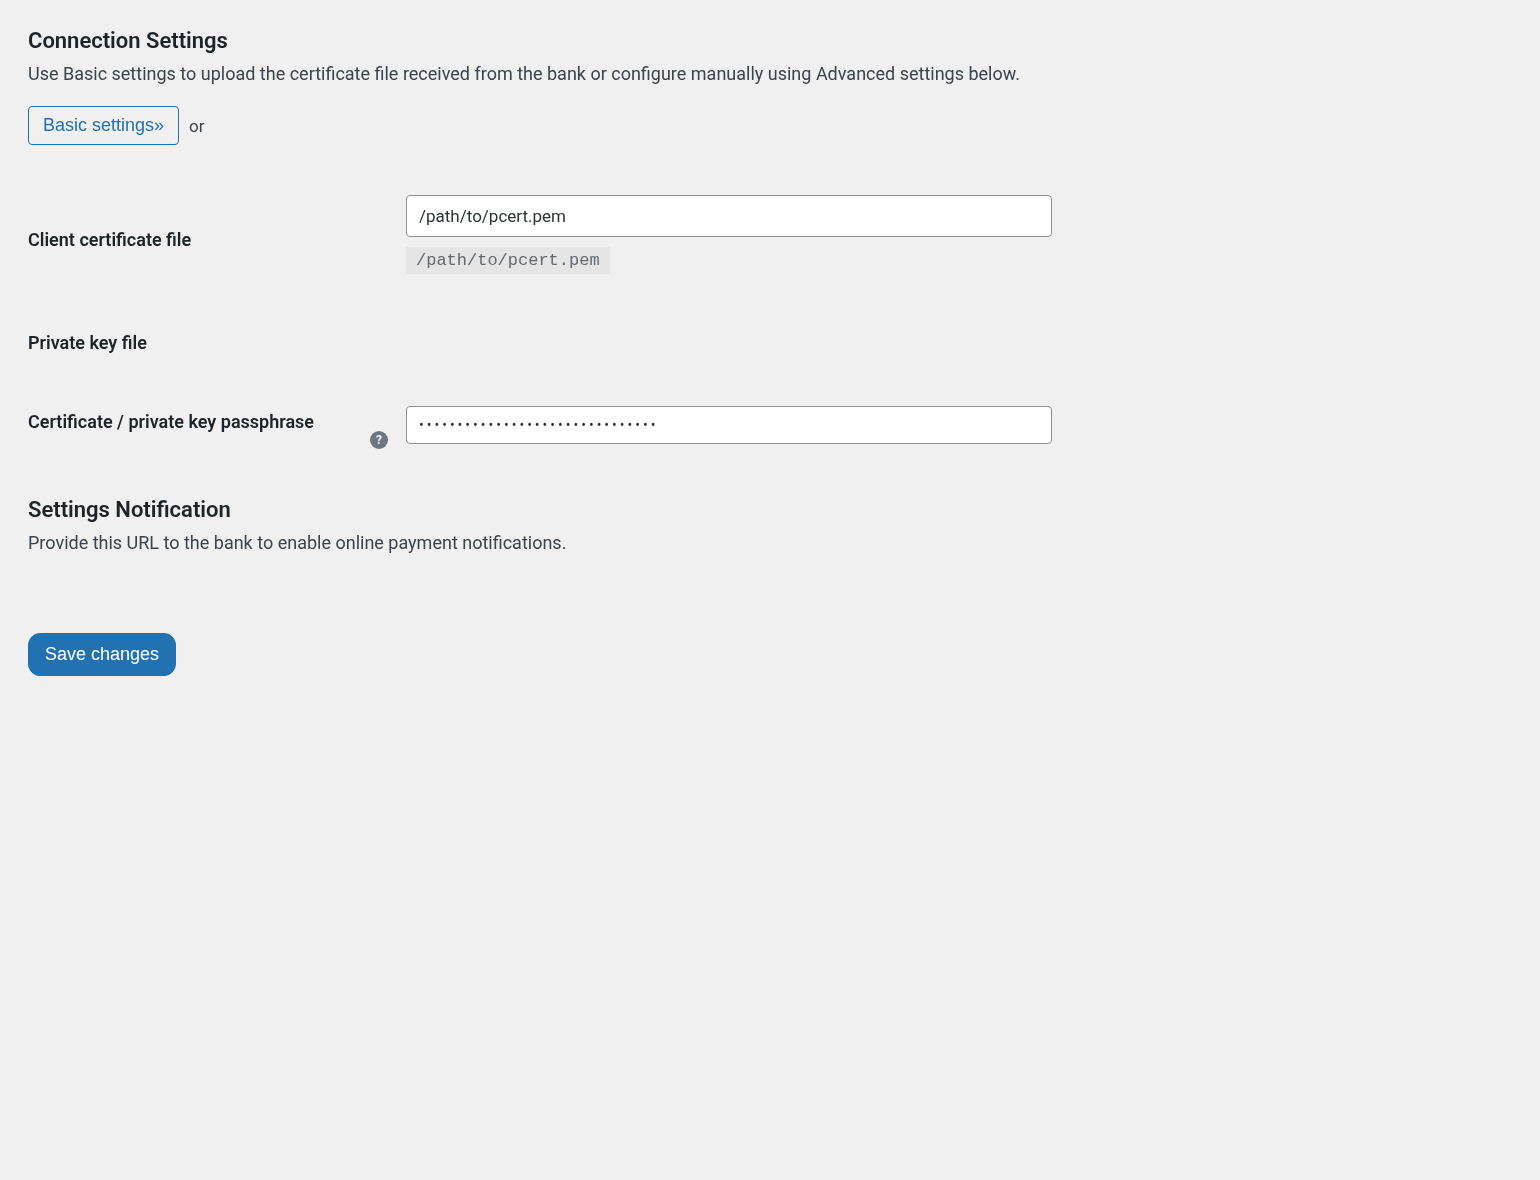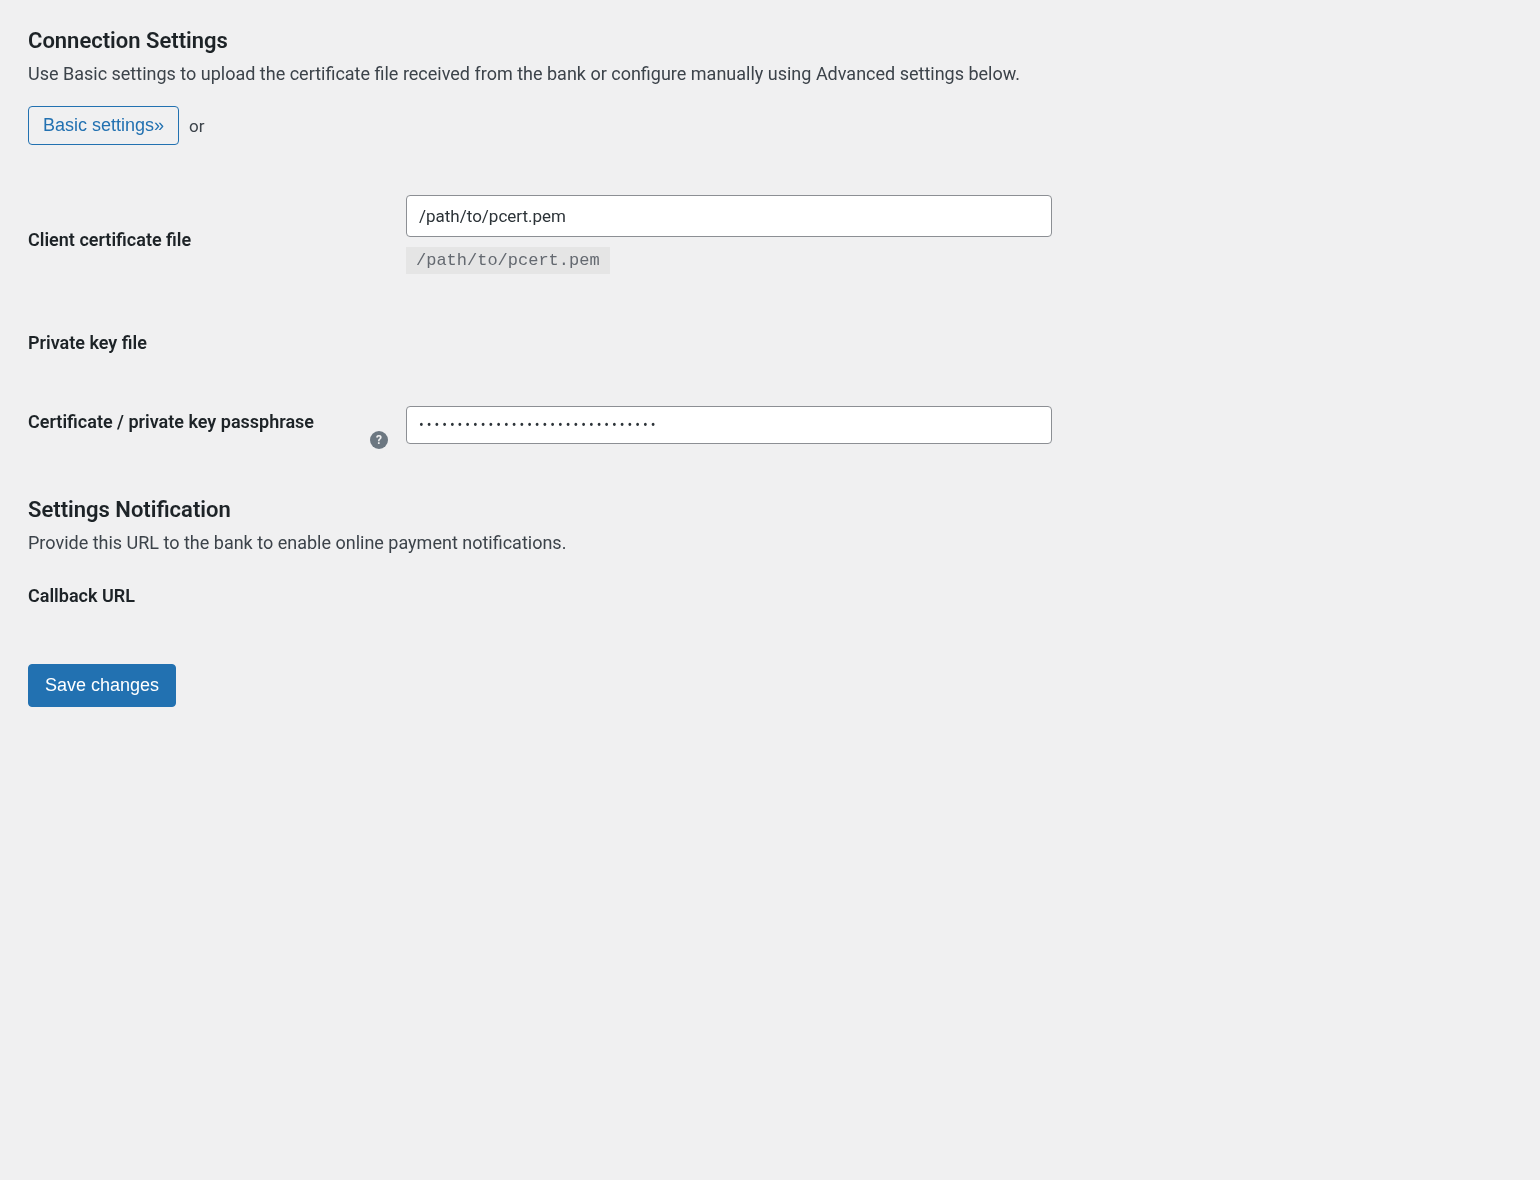--- a/index.html
+++ b/index.html
@@ -111,21 +111,21 @@
       margin-top: 10px;
     }
     .section-gap {
       margin-top: 20px;
     }
     .save-button {
       display: inline-block;
       padding: 10px 16px;
       background: #2271b1;
       border: 1px solid #2271b1;
-      border-radius: 4px;
+      border-radius: 12px;
       color: #fff;
       font-size: 18px;
       cursor: pointer;
       margin-top: 10px;
     }
   </style>
 </head>
 <body>
 
 
@@ -163,21 +163,18 @@
     <input type="text" class="text-input password-input" value="•••••••••••••••••••••••••••••••" style="">
   </div>
 </div>
 
 <div class="section-gap"></div>
 
 <h2>Settings Notification</h2>
 <p class="description">Provide this URL to the bank to enable online payment notifications.</p>
 
 <div class="form-row">
-  <div class="form-label">
-    <span class="form-label-text">Callback URL</span>
-  </div>
 </div>
 
 <button class="save-button">Save changes</button>
 
 
 
 
 </body></html>

